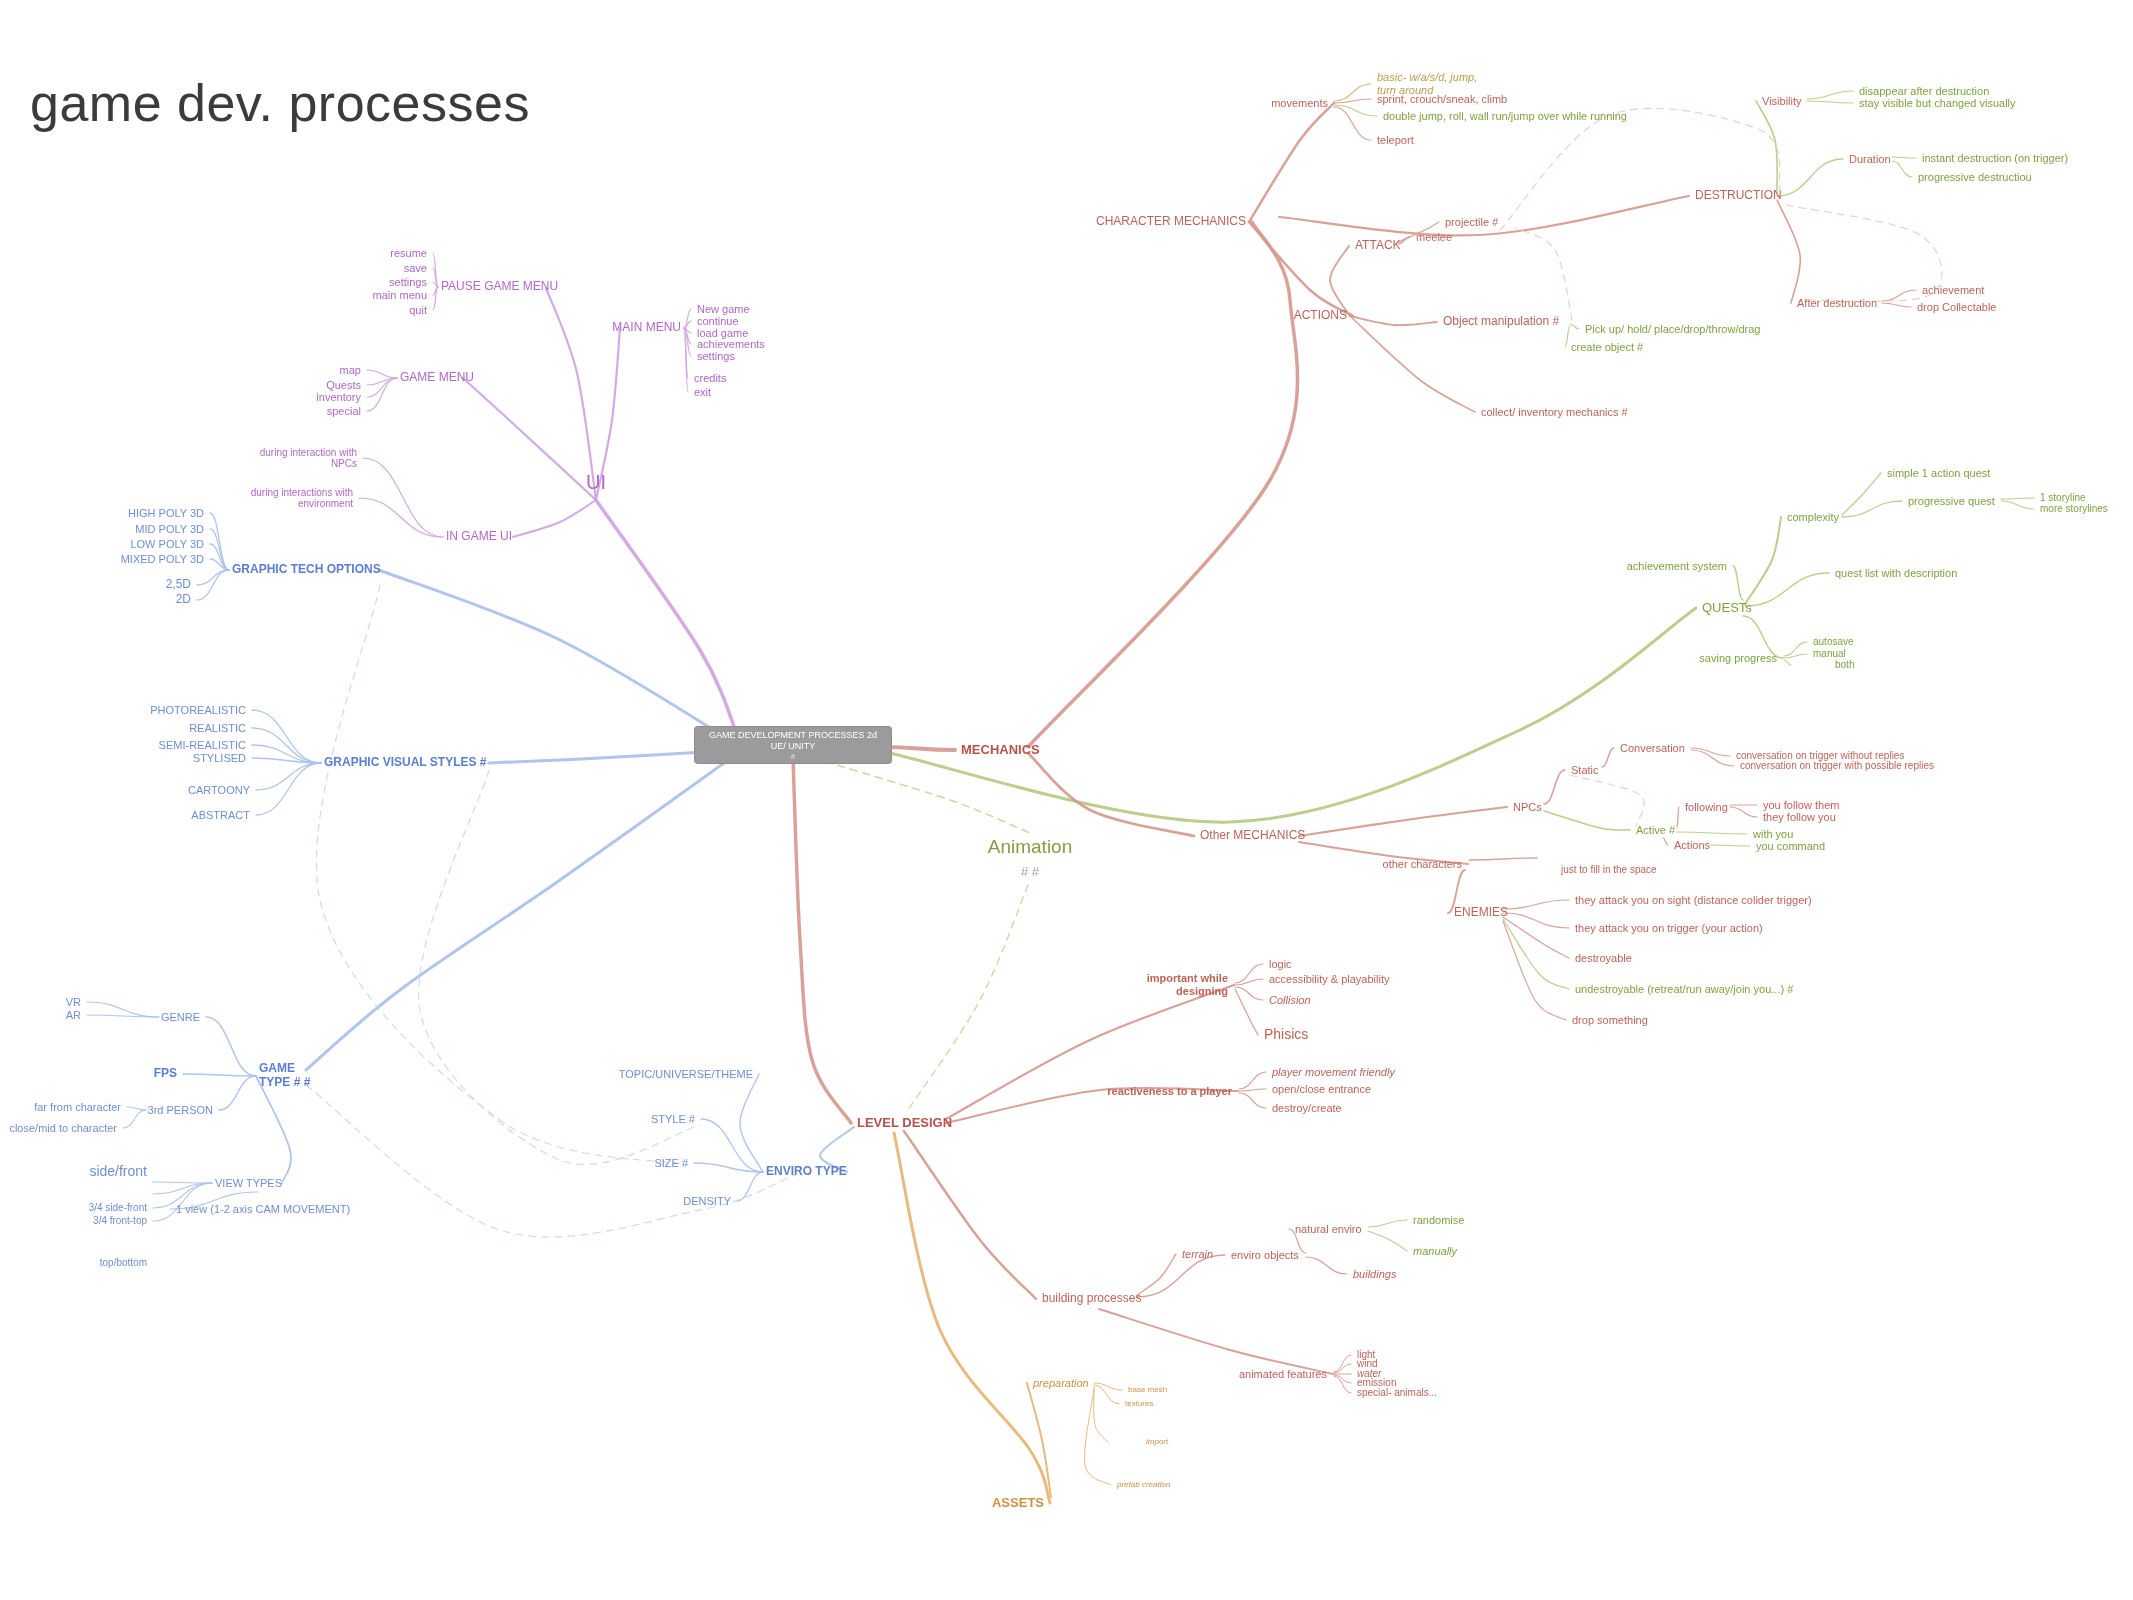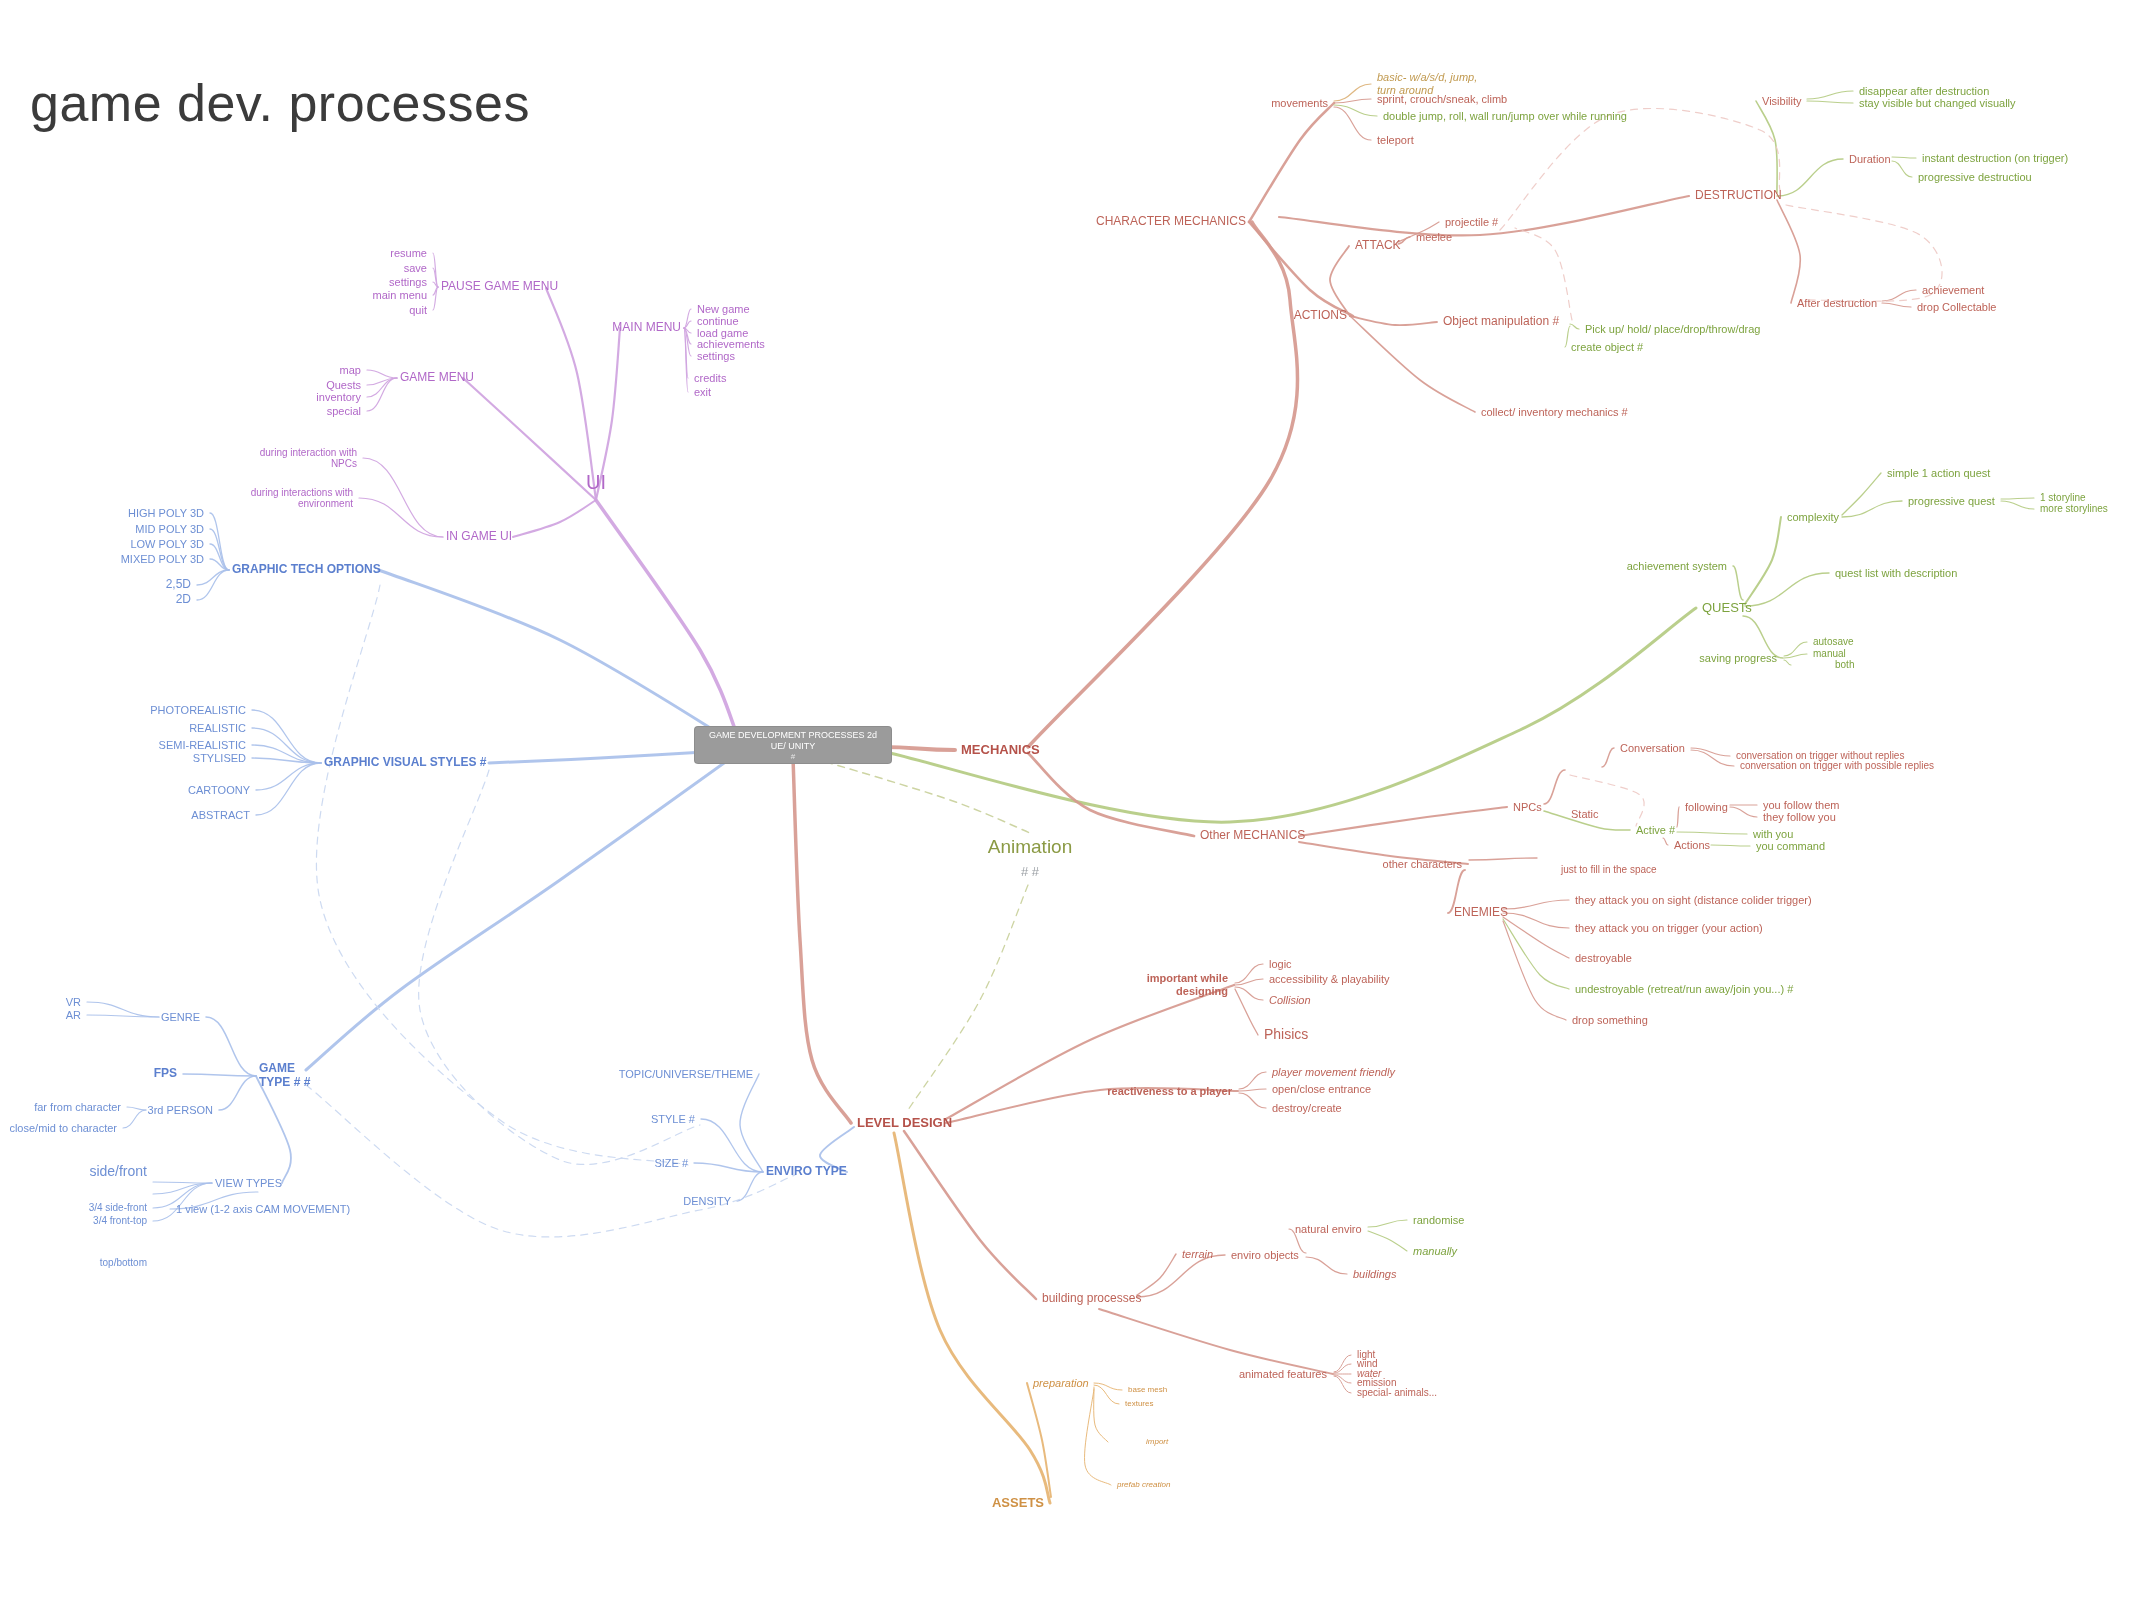--- a/index.html
+++ b/index.html
@@ -266,21 +266,21 @@
       <div class="nd" style="font-size: 10px; color: rgb(125, 163, 63); left: 2040px; top: 498px; transform: translateY(-50%);">1 storyline</div>
       <div class="nd" style="font-size: 10px; color: rgb(125, 163, 63); left: 2040px; top: 509px; transform: translateY(-50%);">more storylines</div>
       <div class="nd" style="font-size: 11px; color: rgb(125, 163, 63); right: 406px; top: 566px; transform: translateY(-50%); text-align: right;">achievement system</div>
       <div class="nd" style="font-size: 11px; color: rgb(125, 163, 63); left: 1835px; top: 573px; transform: translateY(-50%);">quest list with description</div>
       <div class="nd" style="font-size: 11px; color: rgb(125, 163, 63); right: 356px; top: 658px; transform: translateY(-50%); text-align: right;">saving progress</div>
       <div class="nd" style="font-size: 10px; color: rgb(125, 163, 63); left: 1813px; top: 642px; transform: translateY(-50%);">autosave</div>
       <div class="nd" style="font-size: 10px; color: rgb(125, 163, 63); left: 1813px; top: 654px; transform: translateY(-50%);">manual</div>
       <div class="nd" style="font-size: 10px; color: rgb(125, 163, 63); left: 1797px; top: 665px; transform: translateY(-50%); padding-left: 38px;">both</div>
       <div class="nd" style="font-size: 12px; color: rgb(189, 99, 88); left: 1200px; top: 836px; transform: translateY(-50%);">Other MECHANICS</div>
       <div class="nd" style="font-size: 11px; color: rgb(189, 99, 88); left: 1513px; top: 807px; transform: translateY(-50%);">NPCs</div>
-      <div class="nd" style="font-size: 11px; color: rgb(189, 99, 88); left: 1571px; top: 770px; transform: translateY(-50%); margin-top: 44px;">Static</div>
+      <div class="nd" style="font-size: 11px; color: rgb(189, 99, 88); left: 1571px; top: 770px; transform: translateY(-50%);">Static</div>
       <div class="nd" style="font-size: 11px; color: rgb(189, 99, 88); left: 1620px; top: 748px; transform: translateY(-50%);">Conversation</div>
       <div class="nd" style="font-size: 10px; color: rgb(189, 99, 88); left: 1736px; top: 756px; transform: translateY(-50%);">conversation on trigger without replies</div>
       <div class="nd" style="font-size: 10px; color: rgb(189, 99, 88); left: 1740px; top: 766px; transform: translateY(-50%);">conversation on trigger with possible replies</div>
       <div class="nd" style="font-size: 11px; color: rgb(125, 163, 63); left: 1636px; top: 830px; transform: translateY(-50%);">Active #</div>
       <div class="nd" style="font-size: 11px; color: rgb(189, 99, 88); left: 1685px; top: 807px; transform: translateY(-50%);">following</div>
       <div class="nd" style="font-size: 11px; color: rgb(189, 99, 88); left: 1763px; top: 805px; transform: translateY(-50%);">you follow them</div>
       <div class="nd" style="font-size: 11px; color: rgb(189, 99, 88); left: 1763px; top: 817px; transform: translateY(-50%);">they follow you</div>
       <div class="nd" style="font-size: 11px; color: rgb(125, 163, 63); left: 1753px; top: 834px; transform: translateY(-50%);">with you</div>
       <div class="nd" style="font-size: 11px; color: rgb(189, 99, 88); left: 1674px; top: 845px; transform: translateY(-50%);">Actions</div>
       <div class="nd" style="font-size: 11px; color: rgb(125, 163, 63); left: 1756px; top: 846px; transform: translateY(-50%);">you command</div>

